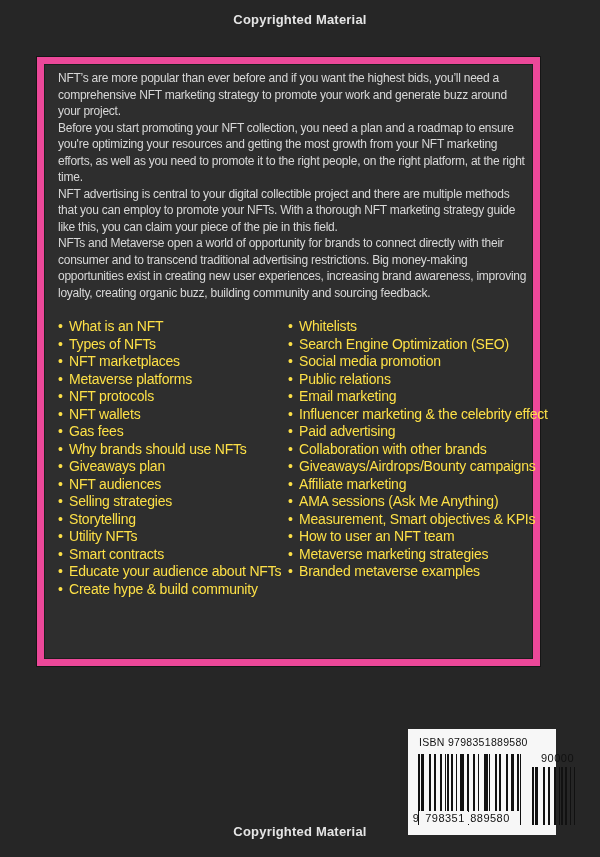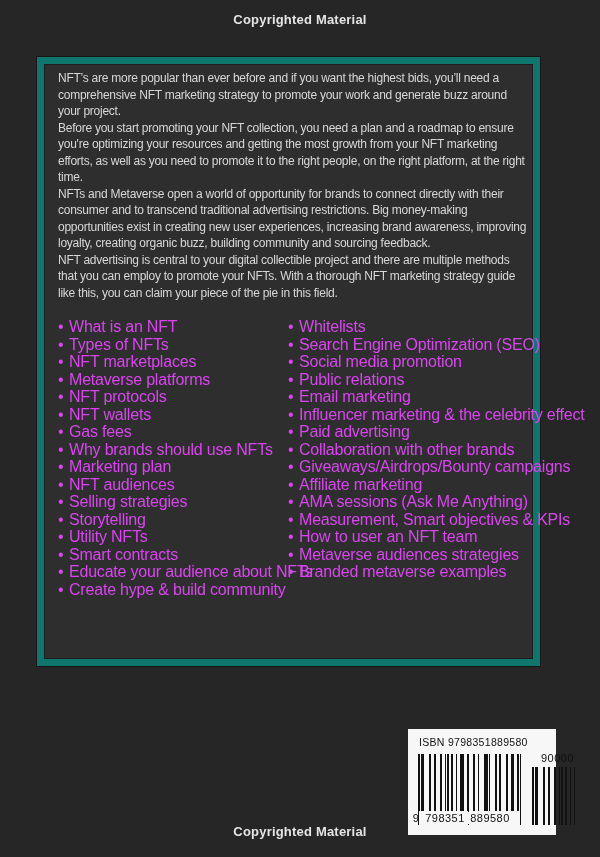--- a/index.html
+++ b/index.html
@@ -16,40 +16,40 @@
     color:#e5e5e5; font-size:13px; font-weight:bold;
     letter-spacing:0.2px;
   }
   .watermark.top { top:12px; }
   .watermark.bottom { top:824px; }
 
   .cover {
     position:absolute; left:37px; top:57px;
     width:503px; height:609px;
     box-sizing:border-box;
-    border:7px solid #0f766e;
+    border:7px solid #ec4899;
     box-shadow:inset 0 0 0 1px rgba(0,0,0,0.35), 0 0 0 1px rgba(0,0,0,0.4);
     background:#2e2e2e;
     padding:6px 6px 0 14px;
   }
   .intro p {
     margin:0;
     color:#d8d8d8;
     font-size:12px;
     line-height:16.5px;
     letter-spacing:-0.25px;
   }
   .topics { display:flex; margin-top:17px; }
   .topics ul { list-style:none; margin:0; padding:0; }
   .topics ul.left { width:230px; flex:0 0 230px; }
   .topics ul.right { flex:1; }
   .topics li {
     position:relative;
-    color:#d946ef;
-    font-size:16px;
+    color:#fde047;
+    font-size:14px;
     line-height:17.5px;
     letter-spacing:-0.2px;
     padding-left:11px;
     white-space:nowrap;
   }
   .topics li::before {
     content:"\2022";
     position:absolute; left:0; top:0;
   }
 
@@ -90,35 +90,35 @@
 </style>
 </head>
 <body>
 
 <div class="watermark top">Copyrighted Material</div>
 
 <div class="cover">
   <div class="intro">
     <p>NFT’s are more popular than ever before and if you want the highest bids, you’ll need a comprehensive NFT marketing strategy to promote your work and generate buzz around your project.</p>
     <p>Before you start promoting your NFT collection, you need a plan and a roadmap to ensure you're optimizing your resources and getting the most growth from your NFT marketing efforts, as well as you need to promote it to the right people, on the right platform, at the right time.</p>
+    <p>NFT advertising is central to your digital collectible project and there are multiple methods that you can employ to promote your NFTs. With a thorough NFT marketing strategy guide like this, you can claim your piece of the pie in this field.</p>
     <p>NFTs and Metaverse open a world of opportunity for brands to connect directly with their consumer and to transcend traditional advertising restrictions. Big money-making opportunities exist in creating new user experiences, increasing brand awareness, improving loyalty, creating organic buzz, building community and sourcing feedback.</p>
-    <p>NFT advertising is central to your digital collectible project and there are multiple methods that you can employ to promote your NFTs. With a thorough NFT marketing strategy guide like this, you can claim your piece of the pie in this field.</p>
   </div>
   <div class="topics">
     <ul class="left">
 
     <li>What is an NFT</li>
         <li>Types of NFTs</li>
         <li>NFT marketplaces</li>
         <li>Metaverse platforms</li>
         <li>NFT protocols</li>
         <li>NFT wallets</li>
         <li>Gas fees</li>
         <li>Why brands should use NFTs</li>
-        <li>Marketing plan</li>
+        <li>Giveaways plan</li>
         <li>NFT audiences</li>
         <li>Selling strategies</li>
         <li>Storytelling</li>
         <li>Utility NFTs</li>
         <li>Smart contracts</li>
         <li>Educate your audience about NFTs</li>
         <li>Create hype &amp; build community</li>
       </ul>
     <ul class="right">
 
@@ -128,21 +128,21 @@
         <li>Public relations</li>
         <li>Email marketing</li>
         <li>Influencer marketing &amp; the celebrity effect</li>
         <li>Paid advertising</li>
         <li>Collaboration with other brands</li>
         <li>Giveaways/Airdrops/Bounty campaigns</li>
         <li>Affiliate marketing</li>
         <li>AMA sessions (Ask Me Anything)</li>
         <li>Measurement, Smart objectives &amp; KPIs</li>
         <li>How to user an NFT team</li>
-        <li>Metaverse audiences strategies</li>
+        <li>Metaverse marketing strategies</li>
         <li>Branded metaverse examples</li>
       </ul>
   </div>
 </div>
 
 <div class="barcode">
   <div class="isbn">ISBN 9798351889580</div>
   <div class="bars main"></div>
   <i class="guard g1"></i>
   <i class="guard g2"></i>

